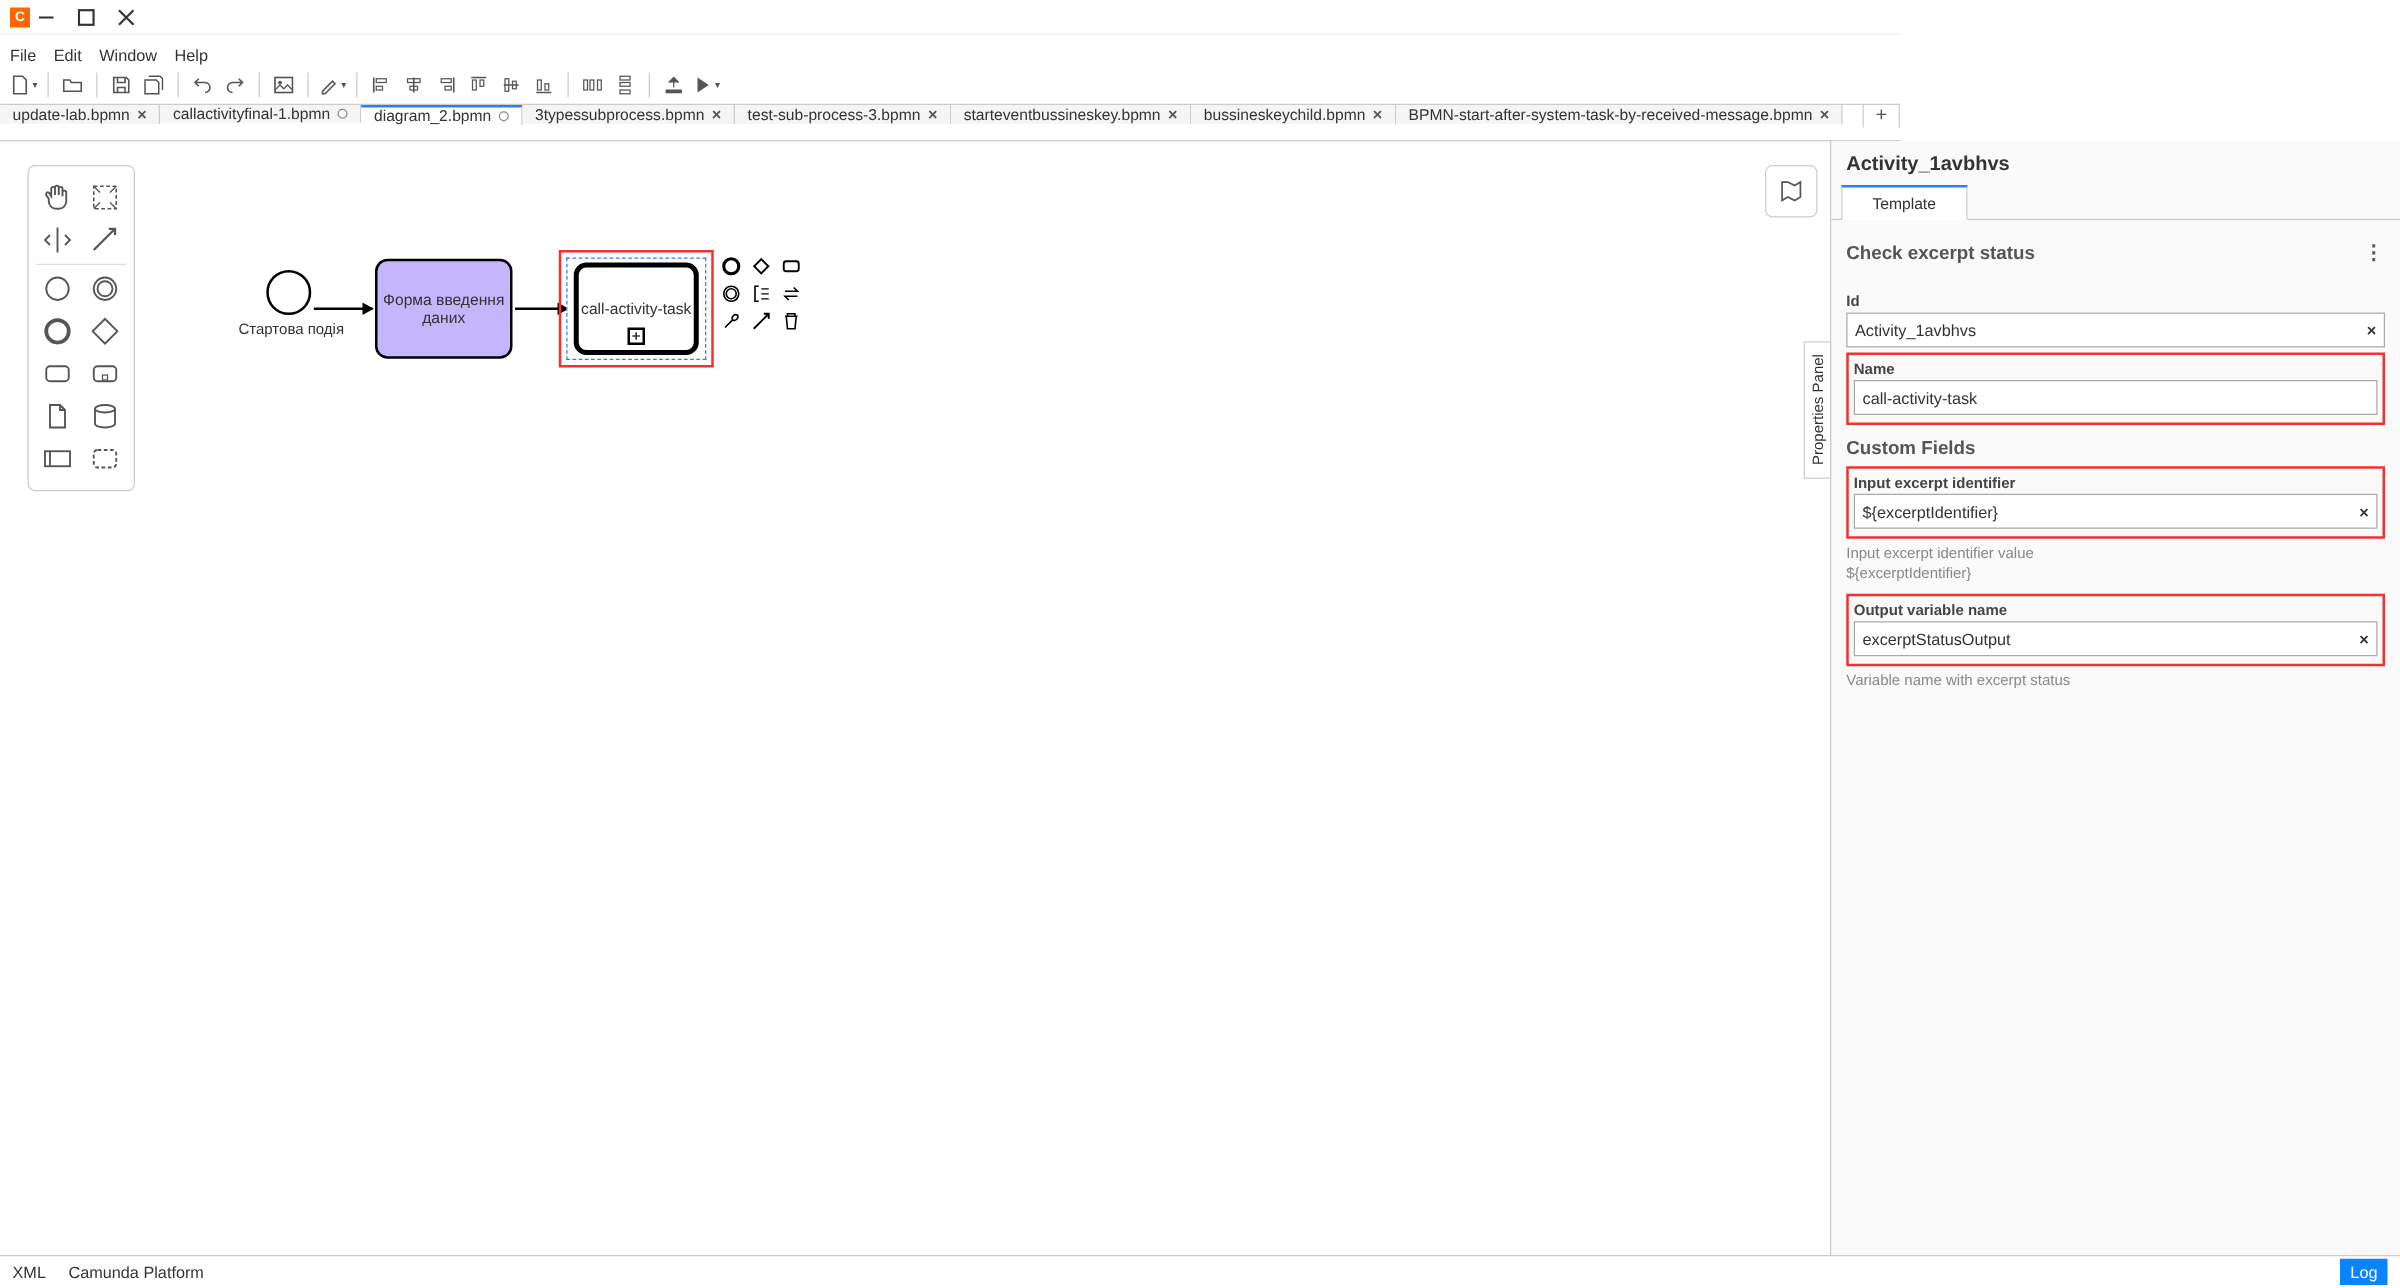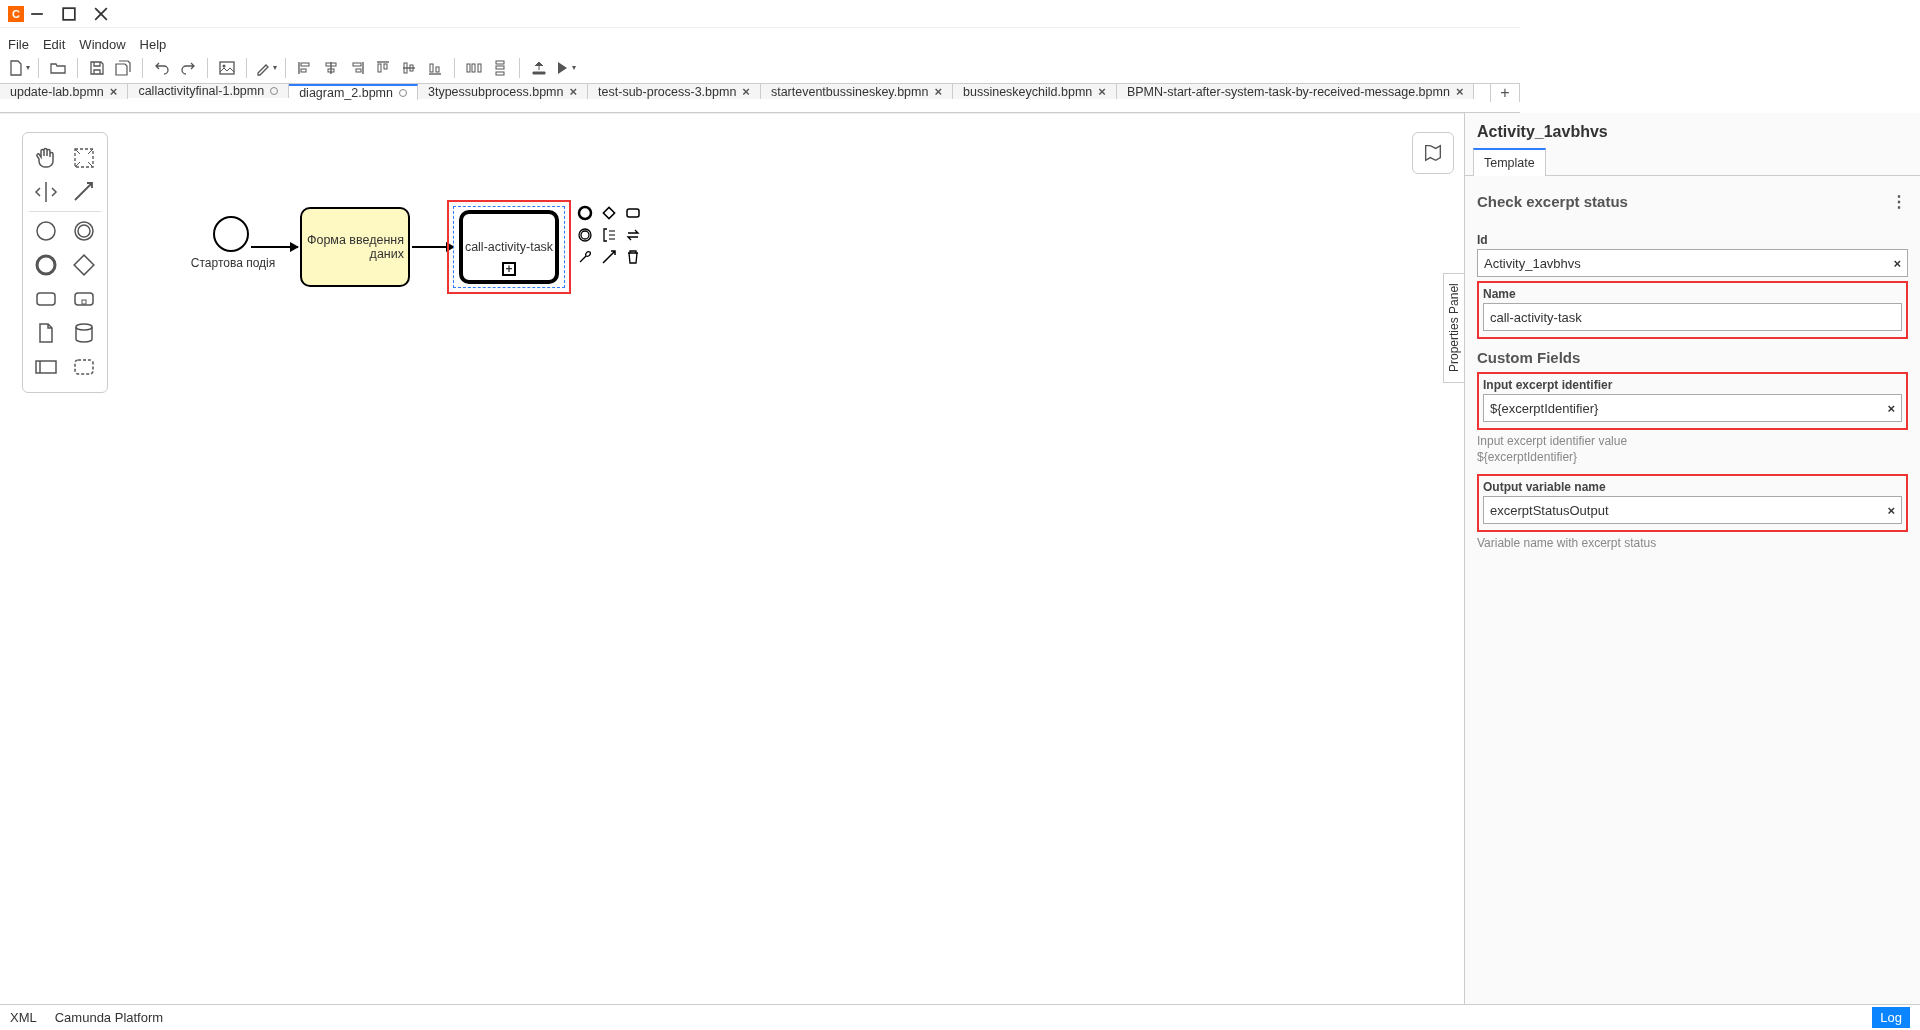--- a/index.html
+++ b/index.html
@@ -38,37 +38,37 @@
   .palette-sep { height:1px;background:#ddd;margin:4px 2px;}
   
   .minimap { position:absolute; top:18px; right:10px; width:42px;height:42px;border:1px solid #ccc;border-radius:6px;display:flex;align-items:center;justify-content:center;}
   
   .prop-toggle { position:absolute; top:160px; right:-1px; width:22px; height:110px; border:1px solid #ccc; background:#fff; writing-mode:vertical-rl; text-orientation:mixed; transform:rotate(180deg); display:flex;align-items:center;justify-content:center;font-size:12px;}
 
   
   .node { position:absolute; }
   .start-event { width:36px;height:36px;border:2px solid #000;border-radius:50%;background:#fff;}
   .start-label { position:absolute;top:40px;left:-30px;width:100px;text-align:center;font-size:12px;}
-  .task { width:110px;height:80px;border:2px solid #000;border-radius:10px;background:#fef9c3;display:flex;align-items:center;justify-content:center;text-align:right;font-size:12.5px;padding:4px;}
+  .task { width:110px;height:80px;border:2px solid #000;border-radius:10px;background:#c4b5fd;display:flex;align-items:center;justify-content:center;text-align:center;font-size:12.5px;padding:4px;}
   .call-activity-sel { position:absolute;border:2px solid #e33;background:rgba(230,60,60,0.02);}
   .call-wrap { position:absolute;border:1px dashed #2e7dff;background:#fff;}
   .call-activity { width:100px;height:74px;border:4px solid #000;border-radius:10px;background:#fff;display:flex;flex-direction:column;align-items:center;justify-content:center;font-size:12.5px;position:relative;}
   .call-activity .marker { position:absolute;bottom:4px;width:14px;height:14px;border:2px solid #000;display:flex;align-items:center;justify-content:center;font-size:12px;font-weight:bold;}
   .arrow { position:absolute;height:2px;background:#000;}
   .arrow::after { content:"";position:absolute;right:-1px;top:-4px;border-left:9px solid #000;border-top:5px solid transparent;border-bottom:5px solid transparent;}
 
   .context-pad { position:absolute; display:grid;grid-template-columns:repeat(3,20px);gap:4px;}
   .context-pad span { width:18px;height:18px;display:flex;align-items:center;justify-content:center;}
   .context-pad svg {width:16px;height:16px;}
 
   
   .props { width: 456px; border-left: 1px solid #ccc; background: #fafafa; display:flex;flex-direction:column;}
   .props-header { padding: 10px 12px 0 12px; font-size: 16px; font-weight: bold;}
   .props-tabs { display:flex;padding:0 8px;border-bottom:1px solid #ccc;margin-top:6px;}
-  .props-tab { padding:6px 10px;border:1px solid #ccc;border-bottom:none;background:#fff;font-size:12.5px;border-top:2px solid #2e7dff;position:relative;top:1px;}
+  .props-tab { padding:6px 24px;border:1px solid #ccc;border-bottom:none;background:#fff;font-size:12.5px;border-top:2px solid #2e7dff;position:relative;top:1px;}
   .props-body { padding: 10px 12px; overflow:auto;flex:1;}
   .section-head { font-size:15px;font-weight:bold;color:#555;margin:6px 0 6px 0;display:flex;align-items:center;justify-content:space-between;}
   .section-head .menu-dots { font-size:16px;color:#555;letter-spacing:1px;}
   .lbl { font-size:12px;font-weight:bold;color:#444;margin-top:22px;margin-bottom:2px;display:block;}
   .field { width:100%;height:28px;border:1px solid #aaa;padding:0 6px;font-size:13px;background:#fff;display:flex;align-items:center;justify-content:space-between;}
   .field .clear {font-weight:bold;cursor:default;}
   .hl { border:2px solid #e33; padding:4px 4px 6px 4px;margin-top:4px;margin-bottom:4px;}
   .hint { font-size:12px;color:#888;margin-top:2px;}
 
   .statusbar { position:absolute;bottom:0;left:0;right:0;height:26px;border-top:1px solid #ccc;display:flex;align-items:center;padding:0 10px;gap:18px;font-size:13px;}

